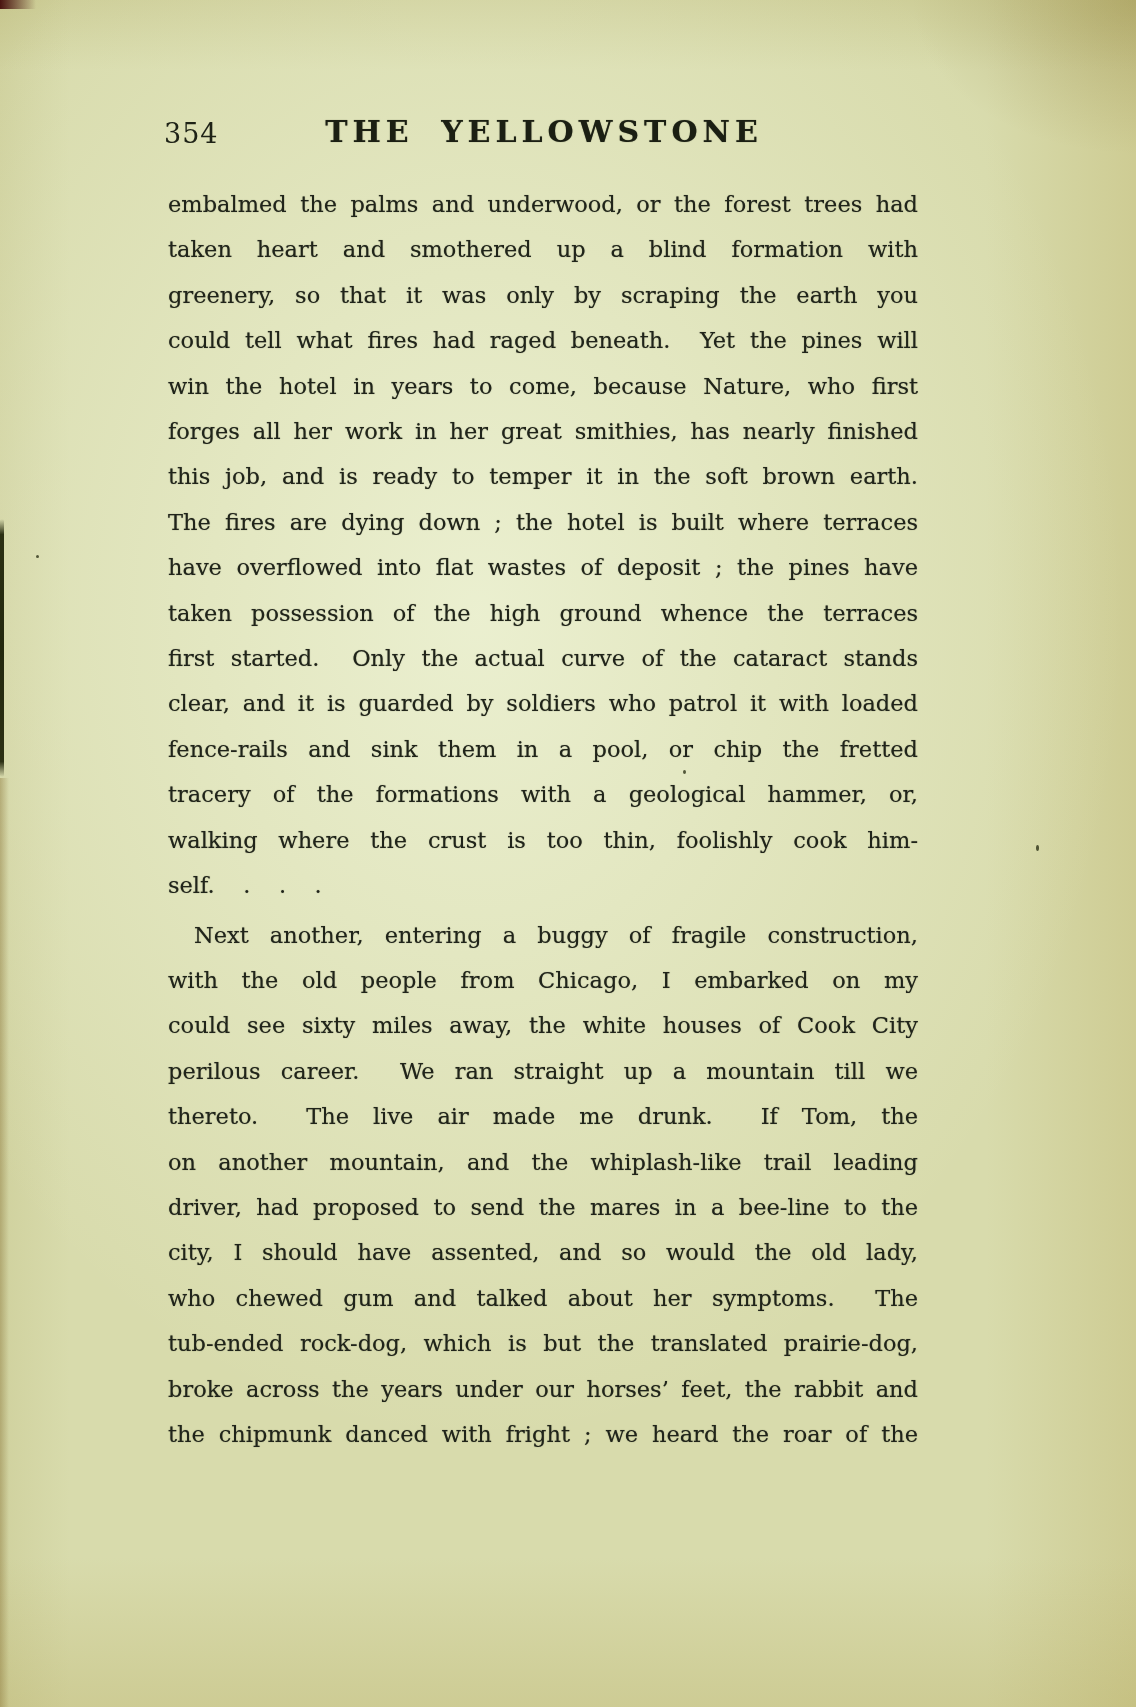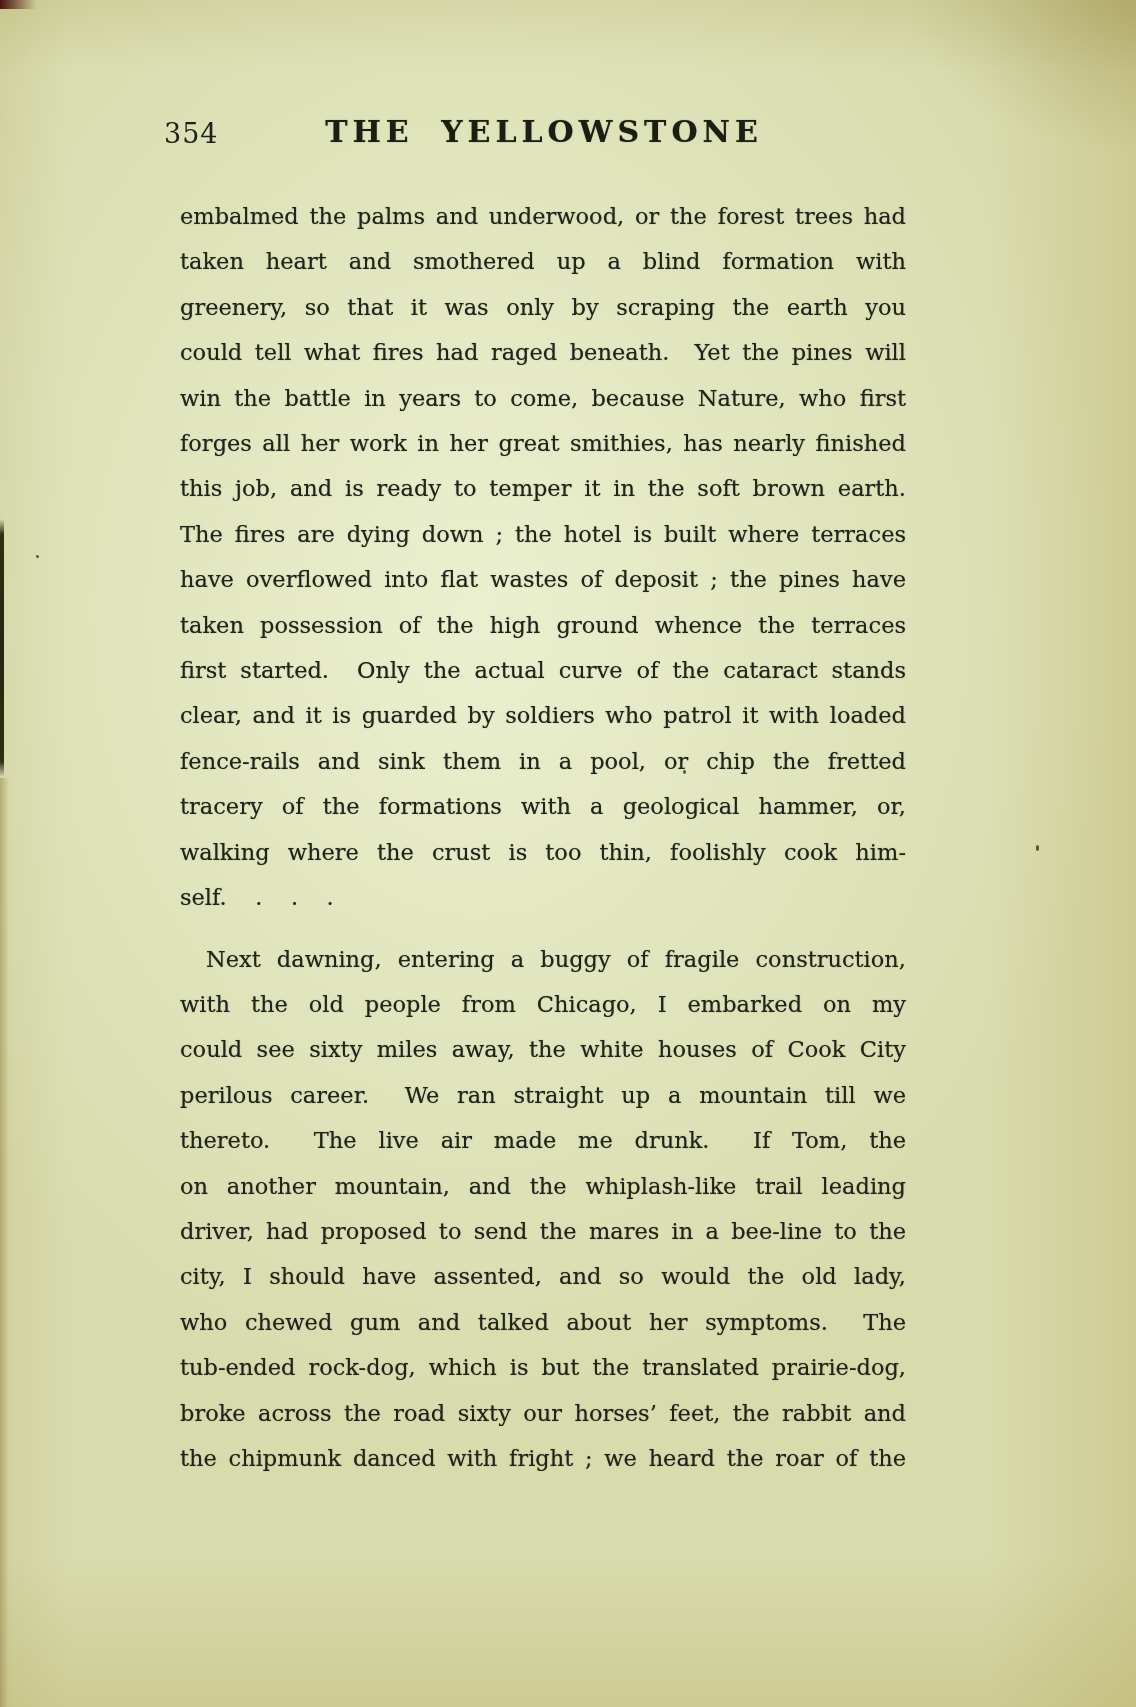--- a/index.html
+++ b/index.html
@@ -28,21 +28,21 @@
   .running-title{
     display:block;text-align:center;
     font-weight:bold;font-size:30px;
     letter-spacing:5px;word-spacing:12px;
     color:#1b1f13;
     text-shadow:0 0 1px rgba(25,30,15,0.55);
   }
   .text-block{
     position:absolute;left:164px;top:178px;width:758px;
   }
-  .para{margin:16px;}
+  .para{margin:4px;}
   .line{
     white-space:pre-wrap;
     text-align:justify;
     -moz-text-align-last:justify;
     text-align-last:justify;
     font-size:22.5px;
     line-height:45.4px;
     color:#20241a;
     text-shadow:0 0 1px rgba(25,30,15,0.5);
   }
@@ -80,42 +80,42 @@
     <span class="page-number">354</span>
     <span class="running-title">THE YELLOWSTONE</span>
   </div>
 
   <div class="text-block">
       <div class="para">
         <div class="line">embalmed the palms and underwood, or the forest trees had</div>
         <div class="line">taken heart and smothered up a blind formation with</div>
         <div class="line">greenery, so that it was only by scraping the earth you</div>
         <div class="line">could tell what fires had raged beneath.  Yet the pines will</div>
-        <div class="line">win the battle in years to come, because Nature, who first</div>
+        <div class="line">win the hotel in years to come, because Nature, who first</div>
         <div class="line">forges all her work in her great smithies, has nearly finished</div>
         <div class="line">this job, and is ready to temper it in the soft brown earth.</div>
         <div class="line">The fires are dying down ; the hotel is built where terraces</div>
         <div class="line">have overflowed into flat wastes of deposit ; the pines have</div>
         <div class="line">taken possession of the high ground whence the terraces</div>
         <div class="line">first started.  Only the actual curve of the cataract stands</div>
         <div class="line">clear, and it is guarded by soldiers who patrol it with loaded</div>
         <div class="line">fence-rails and sink them in a pool, or chip the fretted</div>
         <div class="line">tracery of the formations with a geological hammer, or,</div>
         <div class="line">walking where the crust is too thin, foolishly cook him-</div>
         <div class="line noj dots">self. . . .</div>
       </div>
       <div class="para">
-        <div class="line indent">Next dawning, entering a buggy of fragile construction,</div>
+        <div class="line indent">Next another, entering a buggy of fragile construction,</div>
         <div class="line">with the old people from Chicago, I embarked on my</div>
         <div class="line">could see sixty miles away, the white houses of Cook City</div>
         <div class="line">perilous career.  We ran straight up a mountain till we</div>
         <div class="line">thereto.  The live air made me drunk.  If Tom, the</div>
         <div class="line">on another mountain, and the whiplash-like trail leading</div>
         <div class="line">driver, had proposed to send the mares in a bee-line to the</div>
         <div class="line">city, I should have assented, and so would the old lady,</div>
         <div class="line">who chewed gum and talked about her symptoms.  The</div>
         <div class="line">tub-ended rock-dog, which is but the translated prairie-dog,</div>
-        <div class="line">broke across the road sixty our horses’ feet, the rabbit and</div>
+        <div class="line">broke across the years under our horses’ feet, the rabbit and</div>
         <div class="line">the chipmunk danced with fright ; we heard the roar of the</div>
       </div>
     </div>
 
 </div>
 
 </body></html>

